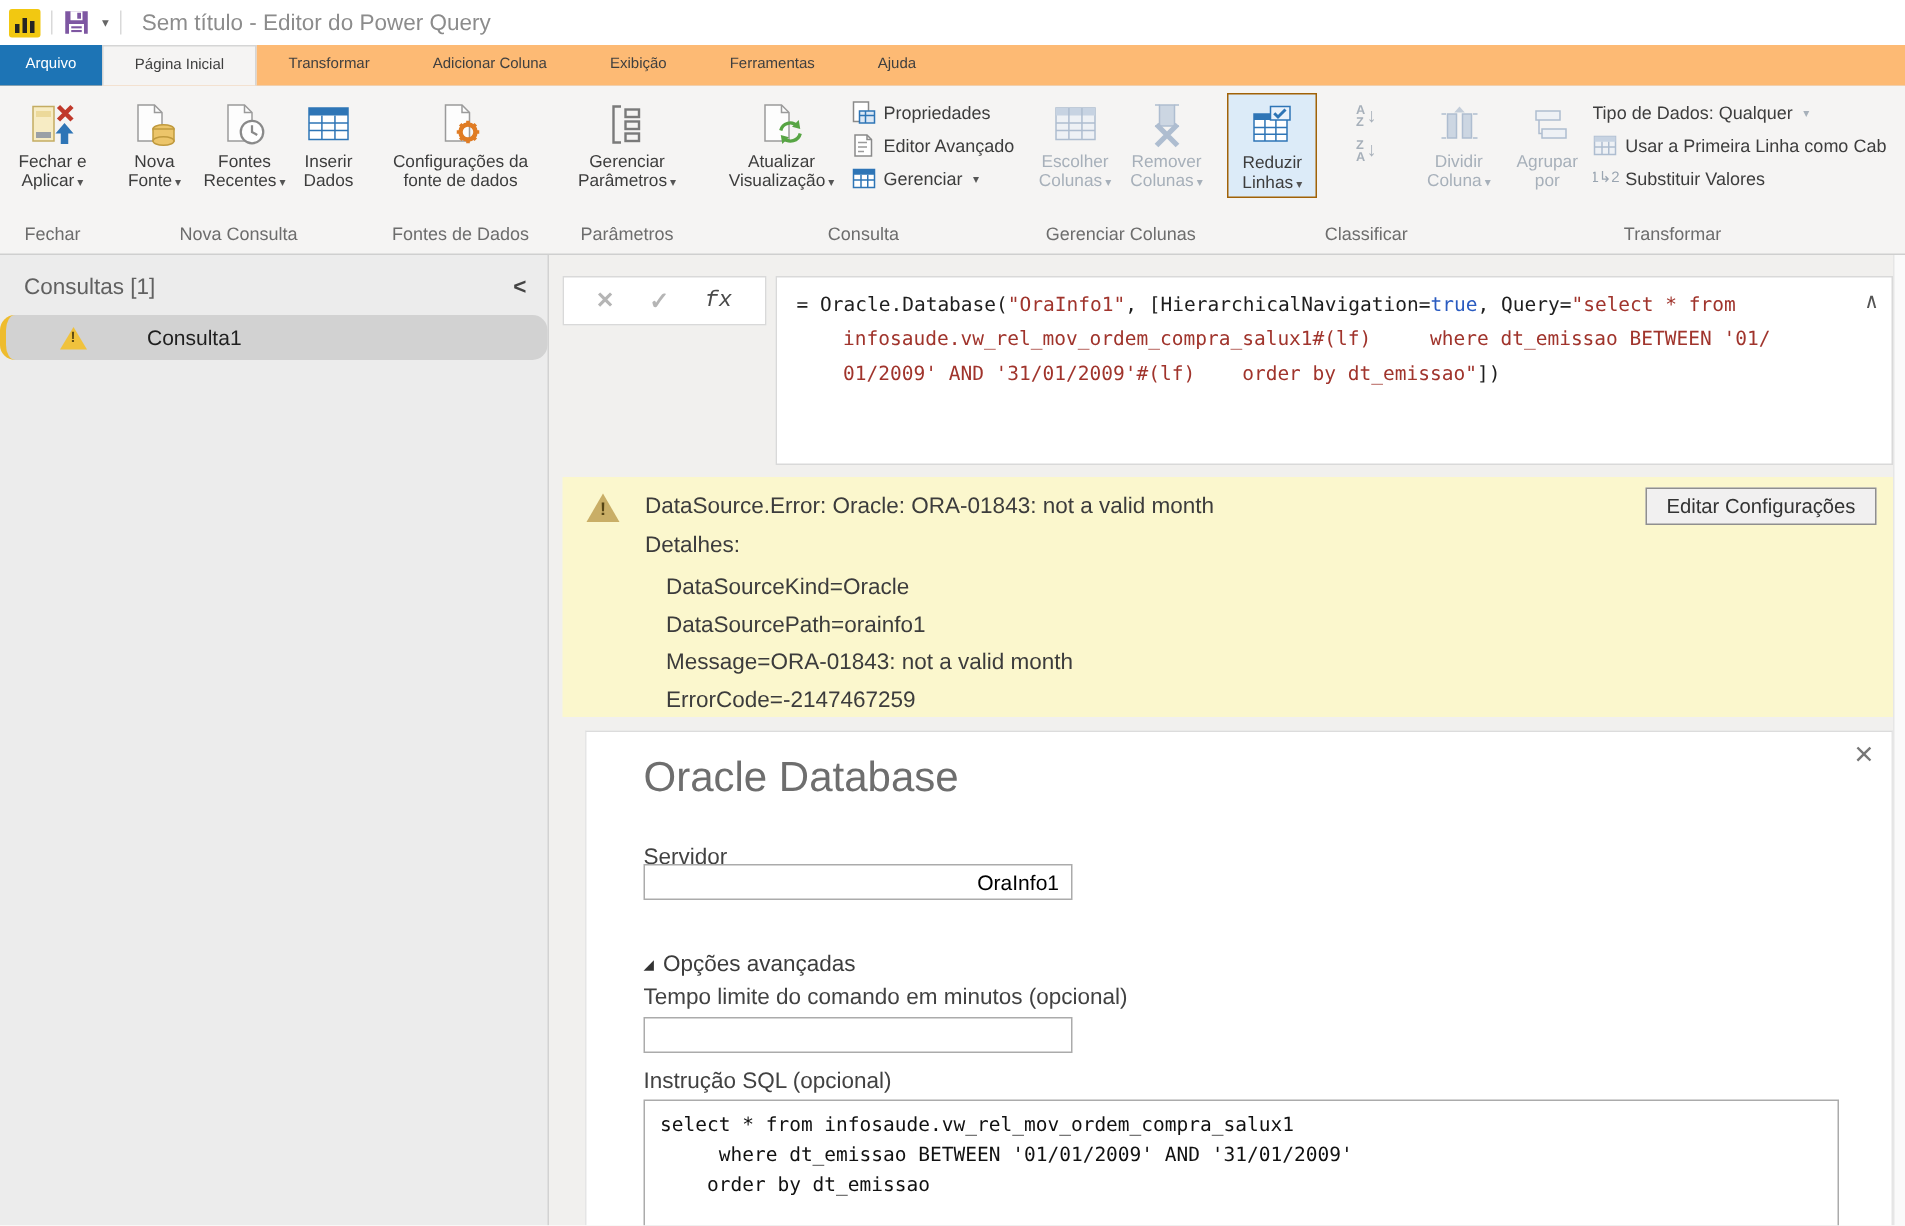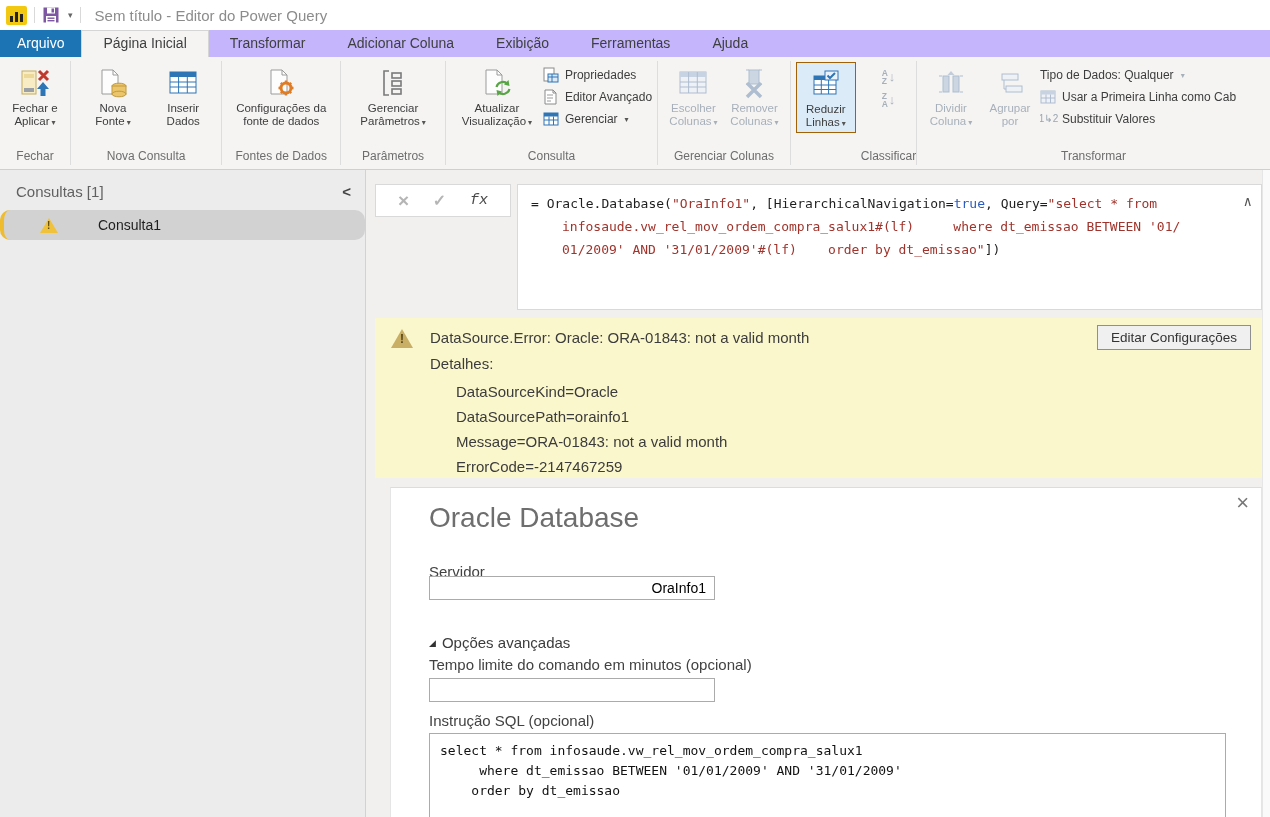--- a/index.html
+++ b/index.html
@@ -12,22 +12,22 @@
               display:flex; align-items:center; padding-left:6px; }
   .pbi-icon { width:21px; height:19px; background:#f2c811; border-radius:2px; display:flex; align-items:flex-end;
               justify-content:center; gap:2px; padding:3px 3px; }
   .pbi-icon i { display:block; background:#252423; width:3px; }
   .tb-sep { width:1px; height:16px; background:#d9d9d9; margin:0 7px; }
   .save-icon svg { display:block; }
   .qat-caret { font-size:9px; color:#666; margin-left:8px; }
   .win-title { color:#8c8c8c; font-size:15px; margin-left:7px; white-space:nowrap; }
 
   
-  .tabrow { position:absolute; left:0; top:30px; width:1270px; height:27px; background:#c4b5fd; display:flex;
-            font-size:14px; color:#3f3f3f; z-index:3; }
+  .tabrow { position:absolute; left:0; top:30px; width:1270px; height:27px; background:#fdba74; display:flex;
+            font-size:10px; color:#3f3f3f; z-index:3; }
   .tab { padding:0 21px; line-height:26px; cursor:default; white-space:nowrap; }
   .tab-file { background:#1d74b5; color:#fff; padding:0 17px; }
   .tab-active { background:#f5f4f3; border:1px solid #d5d5d5; border-bottom:none; line-height:25px; }
 
   
   .ribbon { position:absolute; left:0; top:56px; width:1270px; height:114px; background:#f5f4f3;
             border-top:1px solid #d5d5d5; border-bottom:1px solid #cfcfcf; display:flex; align-items:stretch; }
   .rgroup { display:flex; flex-direction:column; }
   .rgroup-content { flex:1; display:flex; align-items:flex-start; padding:5px 5px 0 5px; }
   .rgroup-label { height:21px; text-align:center; font-size:12px; color:#6d6d6d; line-height:16px; white-space:nowrap; }
@@ -85,21 +85,21 @@
   .formula-collapse { position:absolute; right:9px; top:5px; color:#555; font-size:14px; cursor:default; }
 
   
   .banner { position:absolute; left:375px; top:318px; width:887px; height:160px; background:#fbf7cd; }
   .tri-b { position:relative; width:0; height:0; border-left:11px solid transparent; border-right:11px solid transparent;
            border-bottom:19px solid #c9ae66; position:absolute; left:16px; top:11px; }
   .tri-b::after { content:"!"; position:absolute; left:-2px; top:3px; font-size:12px; font-weight:bold; color:#564515; }
   .banner-title { position:absolute; left:55px; top:11px; font-size:15px; color:#3c3c3c; }
   .banner-detlabel { position:absolute; left:55px; top:37px; font-size:15px; color:#3c3c3c; }
   .banner-details { position:absolute; left:69px; top:61px; font-size:15px; color:#3c3c3c; }
-  .banner-detail { height:25px; line-height:25px;margin-left:12px; }
+  .banner-detail { height:25px; line-height:25px; }
   .banner-btn { position:absolute; right:11px; top:7px; background:#f1f0f0; border:1px solid #8f8f8f;
                 font-size:13.5px; color:#333; padding:4px 13px; font-family:"Liberation Sans", sans-serif; cursor:default; }
 
   
   .dialog { position:absolute; left:390px; top:487px; width:872px; height:330px; background:#fff;
             border-top:1px solid #dcdcdc; border-left:1px solid #e5e5e5; border-right:1px solid #e5e5e5; }
   .dlg-close { position:absolute; right:12px; top:2px; font-size:22px; color:#777; cursor:default; }
   .dlg-title { position:absolute; left:38px; top:14px; font-size:28px; color:#6e6e6e; }
   .dlg-label { position:absolute; left:38px; font-size:15px; color:#424242; }
   .dlg-input { position:absolute; left:38px; width:286px; height:24px; border:1px solid #ababab; font-size:14px;
@@ -175,20 +175,31 @@
             <svg width="32" height="32" viewBox="0 0 32 32">
               <path d="M5 3 h11 l5 5 v19 H5 z" fill="#fdfdfd" stroke="#9b9b9b"></path>
               <path d="M16 3 v5 h5" fill="none" stroke="#9b9b9b"></path>
               <ellipse cx="22" cy="19" rx="7" ry="2.8" fill="#ecc56a" stroke="#c09a3e"></ellipse>
               <rect x="15" y="19" width="14" height="8" fill="#ecc56a" stroke="#c09a3e"></rect>
               <ellipse cx="22" cy="27" rx="7" ry="2.8" fill="#ecc56a" stroke="#c09a3e"></ellipse>
             </svg>
           </span>
           <span class="lblwrap"><span>Nova Fonte</span><span class="caret">▾</span></span>
         </div>
+        <div class="rbtn-big" style="width:64px">
+          <span class="ric">
+            <svg width="32" height="32" viewBox="0 0 32 32">
+              <path d="M5 3 h11 l5 5 v19 H5 z" fill="#fdfdfd" stroke="#9b9b9b"></path>
+              <path d="M16 3 v5 h5" fill="none" stroke="#9b9b9b"></path>
+              <circle cx="21" cy="21" r="7.5" fill="#fff" stroke="#8a8a8a" stroke-width="1.5"></circle>
+              <path d="M21 16.5 V21 l3.5 2" stroke="#8a8a8a" stroke-width="1.5" fill="none"></path>
+            </svg>
+          </span>
+          <span class="lblwrap"><span>Fontes Recentes</span><span class="caret">▾</span></span>
+        </div>
         <div class="rbtn-big" style="width:48px">
           <span class="ric">
             <svg width="32" height="32" viewBox="0 0 32 32">
               <rect x="3" y="5" width="26" height="21" fill="#fff" stroke="#2e75b6"></rect>
               <rect x="3" y="5" width="26" height="5" fill="#2e75b6"></rect>
               <path d="M3 15 h26 M3 20 h26 M11.6 10 v16 M20.3 10 v16" stroke="#2e75b6" fill="none"></path>
             </svg>
           </span>
           <span class="lblwrap"><span>Inserir Dados</span></span>
         </div>

